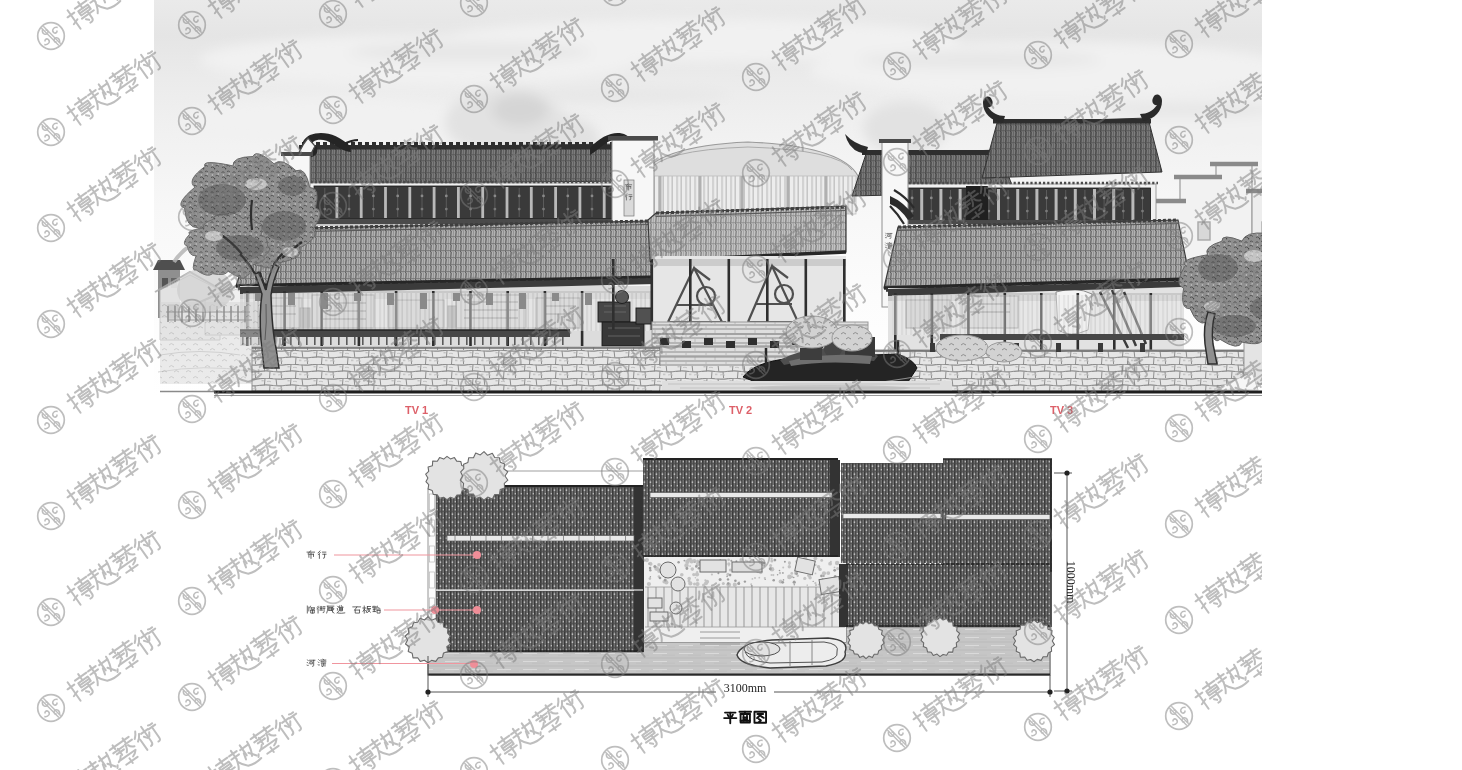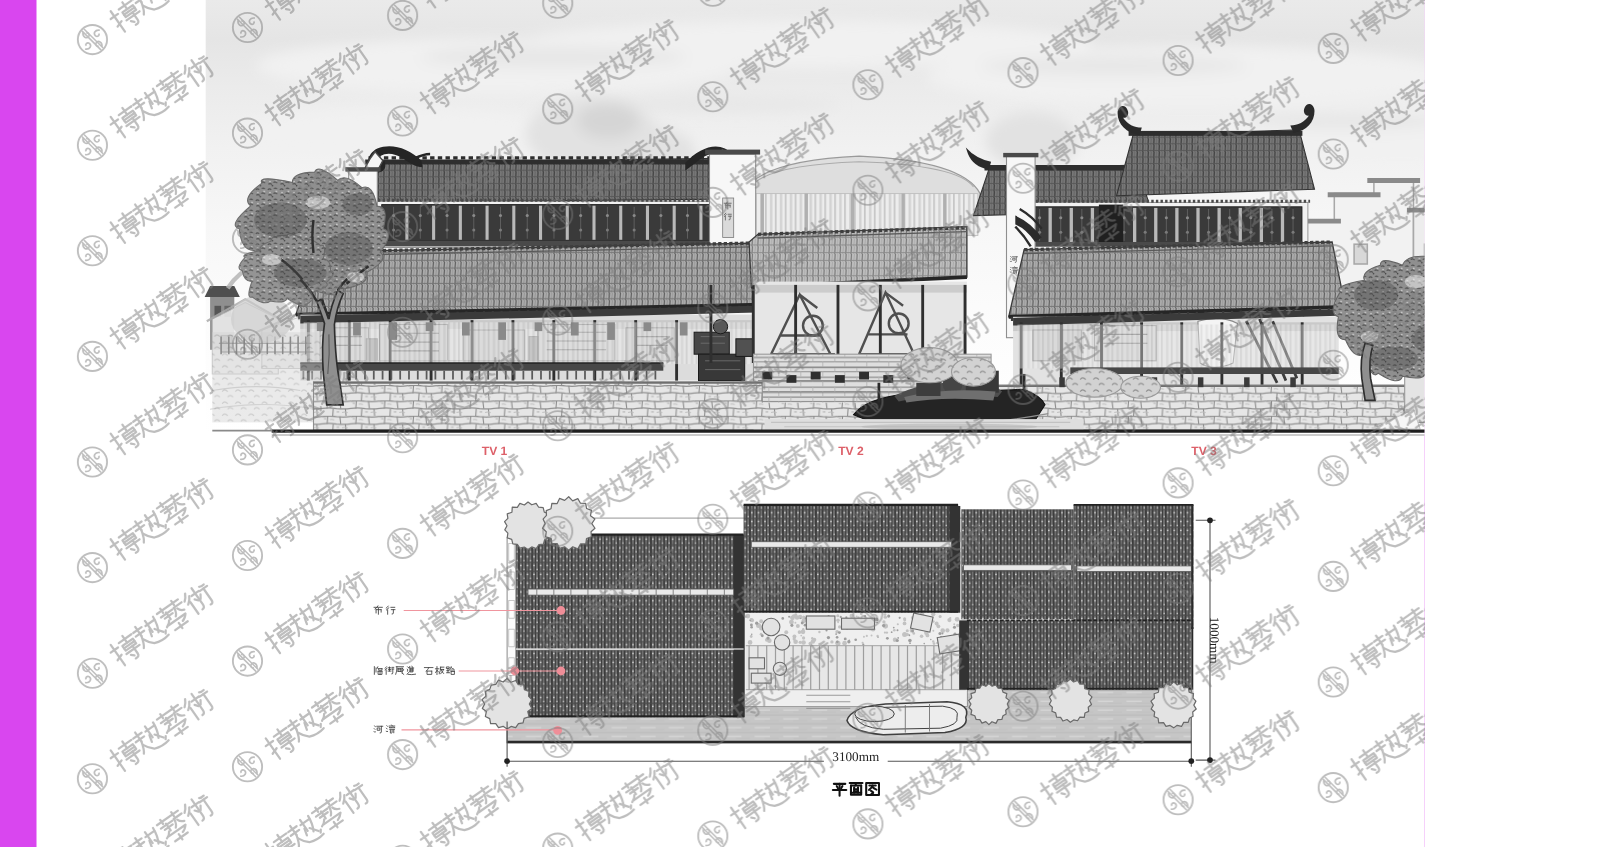--- a/index.html
+++ b/index.html
@@ -1,16 +1,16 @@
 <!DOCTYPE html>
 <html><head><meta charset="utf-8">
 <style>
 html,body{margin:0;padding:0;background:#fff;}
-#stage{position:relative;width:1262px;height:770px;overflow:hidden;background:#d946ef;
-font-family:"Liberation Sans", sans-serif;padding-left:33px;}
+#stage{position:relative;width:1262px;height:770px;overflow:hidden;background:#a21caf;
+font-family:"Liberation Sans", sans-serif;}
 svg{display:block}
 </style></head><body>
 <div id="stage">
 <svg width="1462" height="770" viewBox="0 0 1462 770">
 <defs>
 
 <pattern id="tileA" width="5" height="7" patternUnits="userSpaceOnUse">
  <rect width="5" height="7" fill="#b2b2b2"></rect>
  <path d="M1.2,0 L0.6,7" stroke="#565656" stroke-width="1.1"></path>
  <path d="M3.6,0 L3.1,7" stroke="#8a8a8a" stroke-width="0.8"></path>

